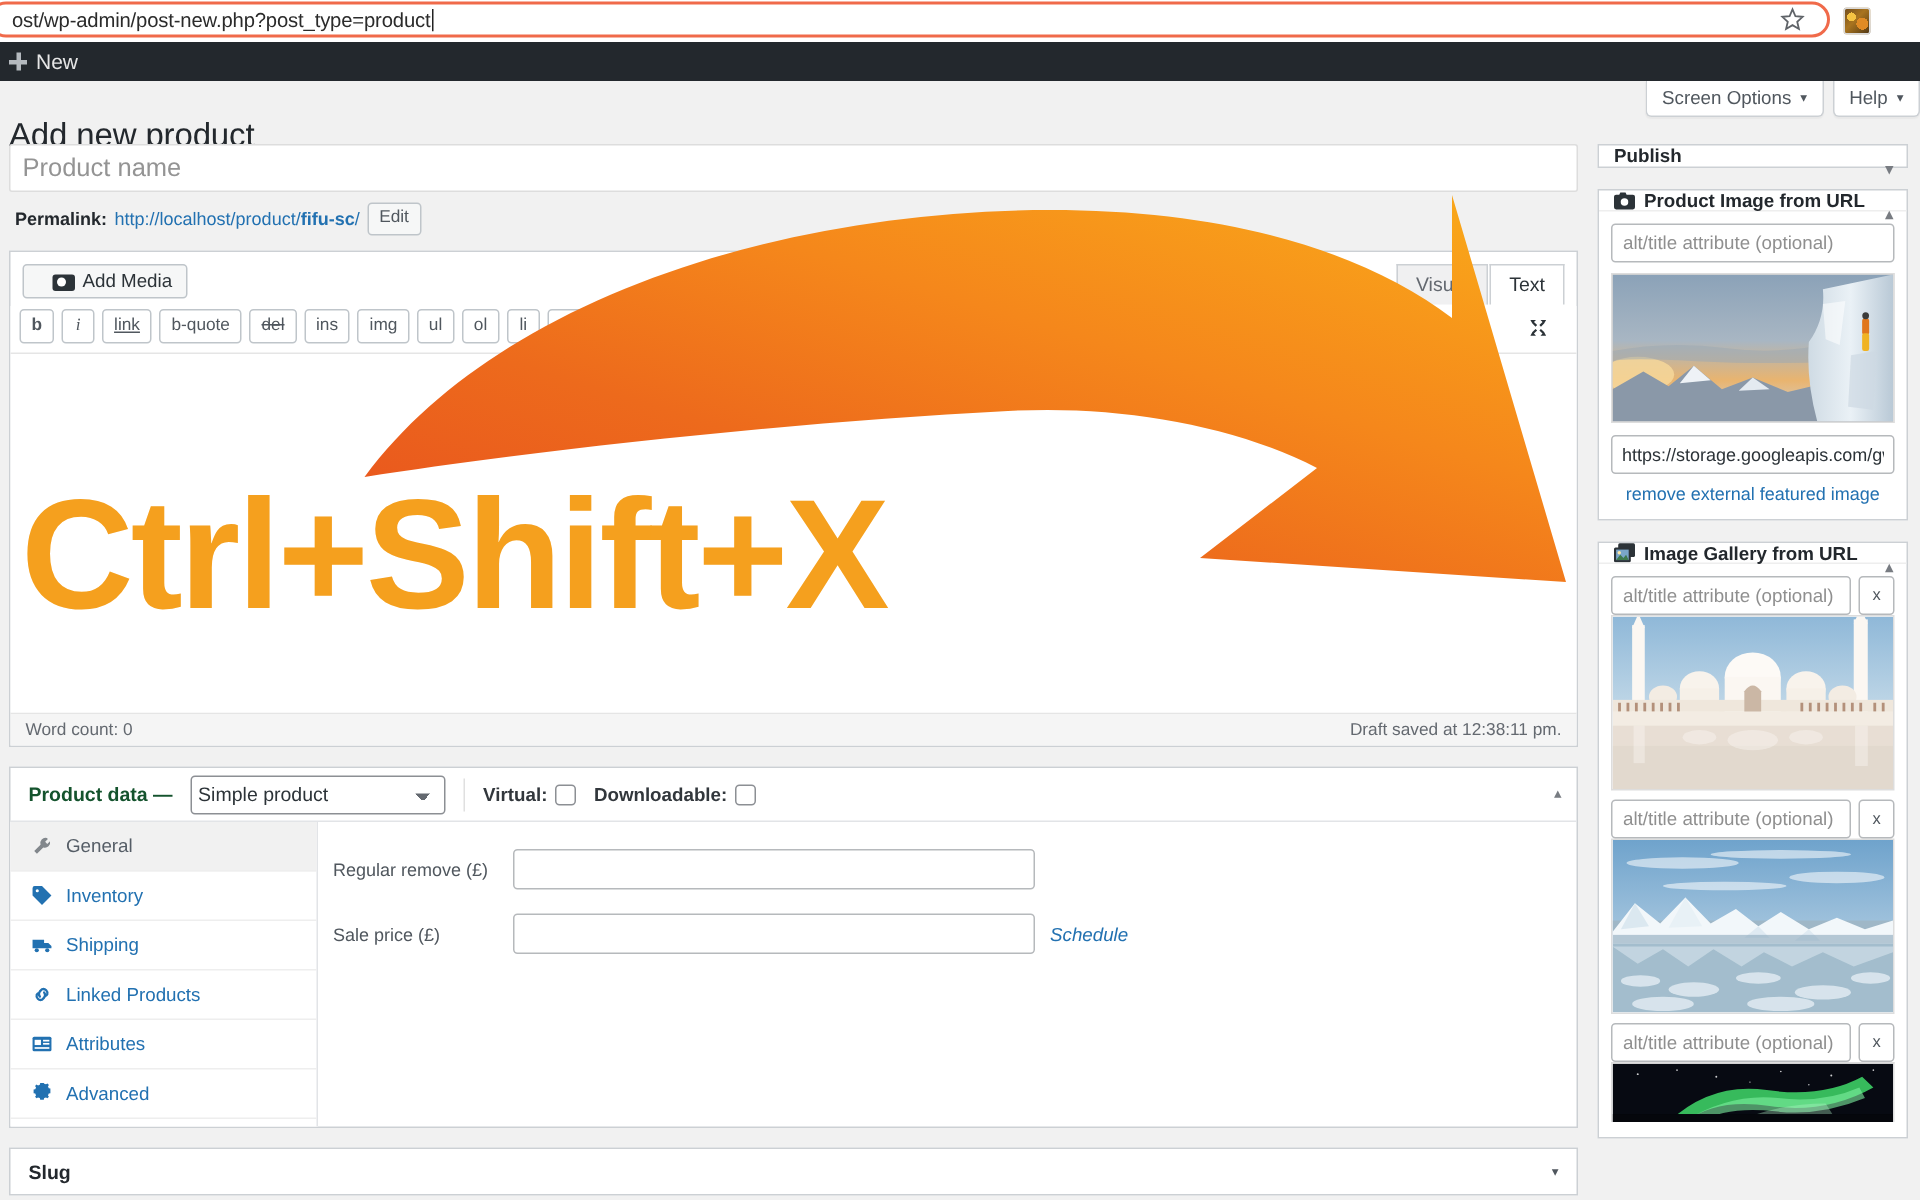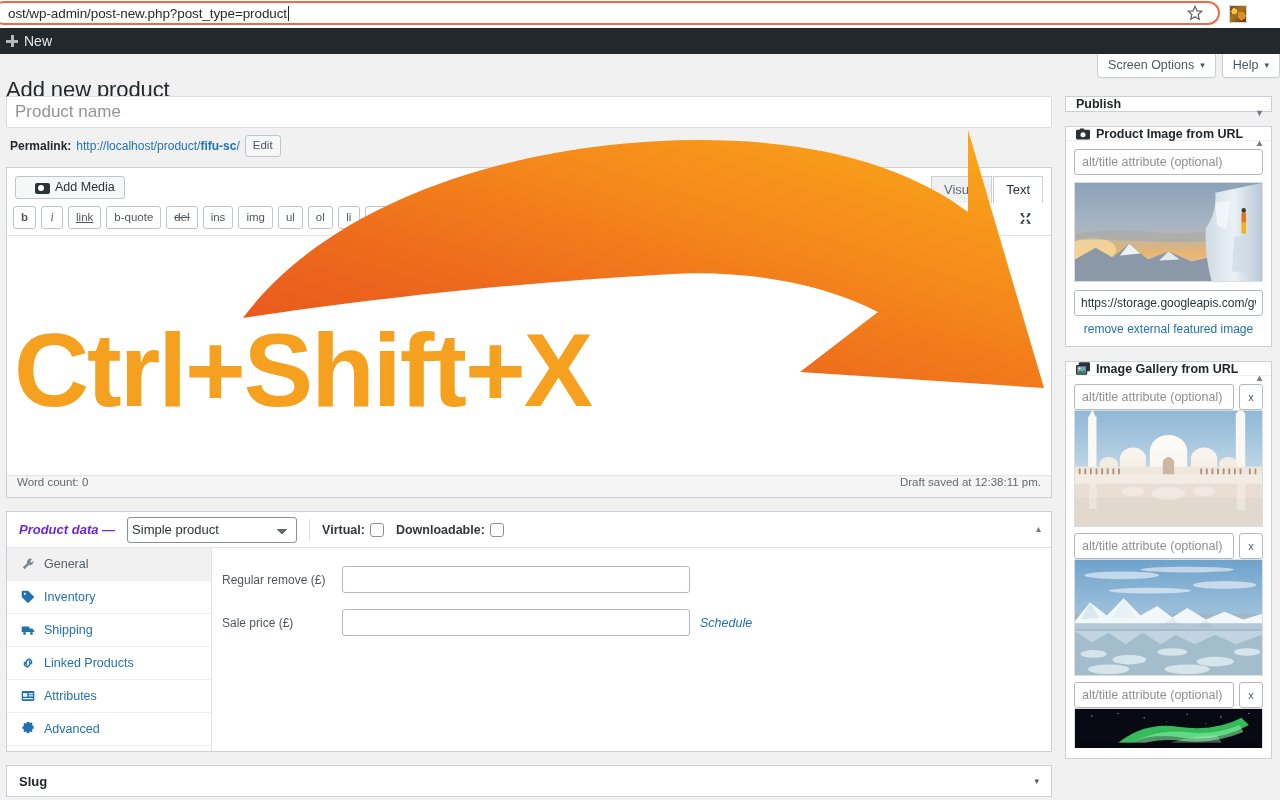--- a/index.html
+++ b/index.html
@@ -253,21 +253,21 @@
   .editor-canvas {
     height: 239px;
     background: #fff;
     position: relative;
     overflow: hidden;
   }
   .word-count-bar {
     height: 22px;
     background: #f5f5f5;
     border-top: 1px solid #e5e5e5;
-    display: flex; align-items: flex-start; justify-content: space-between;
+    display: flex; align-items: center; justify-content: space-between;
     padding: 0 10px;
     font-size: 11.5px;
     color: #646970;
   }
 
   
   .postbox {
     margin-top: 13px;
     background: #fff;
     border: 1px solid #ccd0d4;
@@ -275,21 +275,21 @@
     position: relative;
   }
   .pd-head {
     height: 36px;
     display: flex; align-items: center;
     padding: 0 12px;
     border-bottom: 1px solid #e2e4e7;
     gap: 12px;
     position: relative;
   }
-  .pd-head-label { font-weight: bold; font-size: 13px; color: #6d28d9; font-style: italic; }
+  .pd-head-label { font-weight: bold; font-size: 13px; color: #14532d; }
   .pd-select {
     border: 1px solid #8c8f94;
     border-radius: 3px;
     background: #fff;
     height: 26px;
     width: 170px;
     font-size: 13px;
     color: #2c3338;
     padding: 0 4px;
     font-family: "Liberation Sans", sans-serif;

